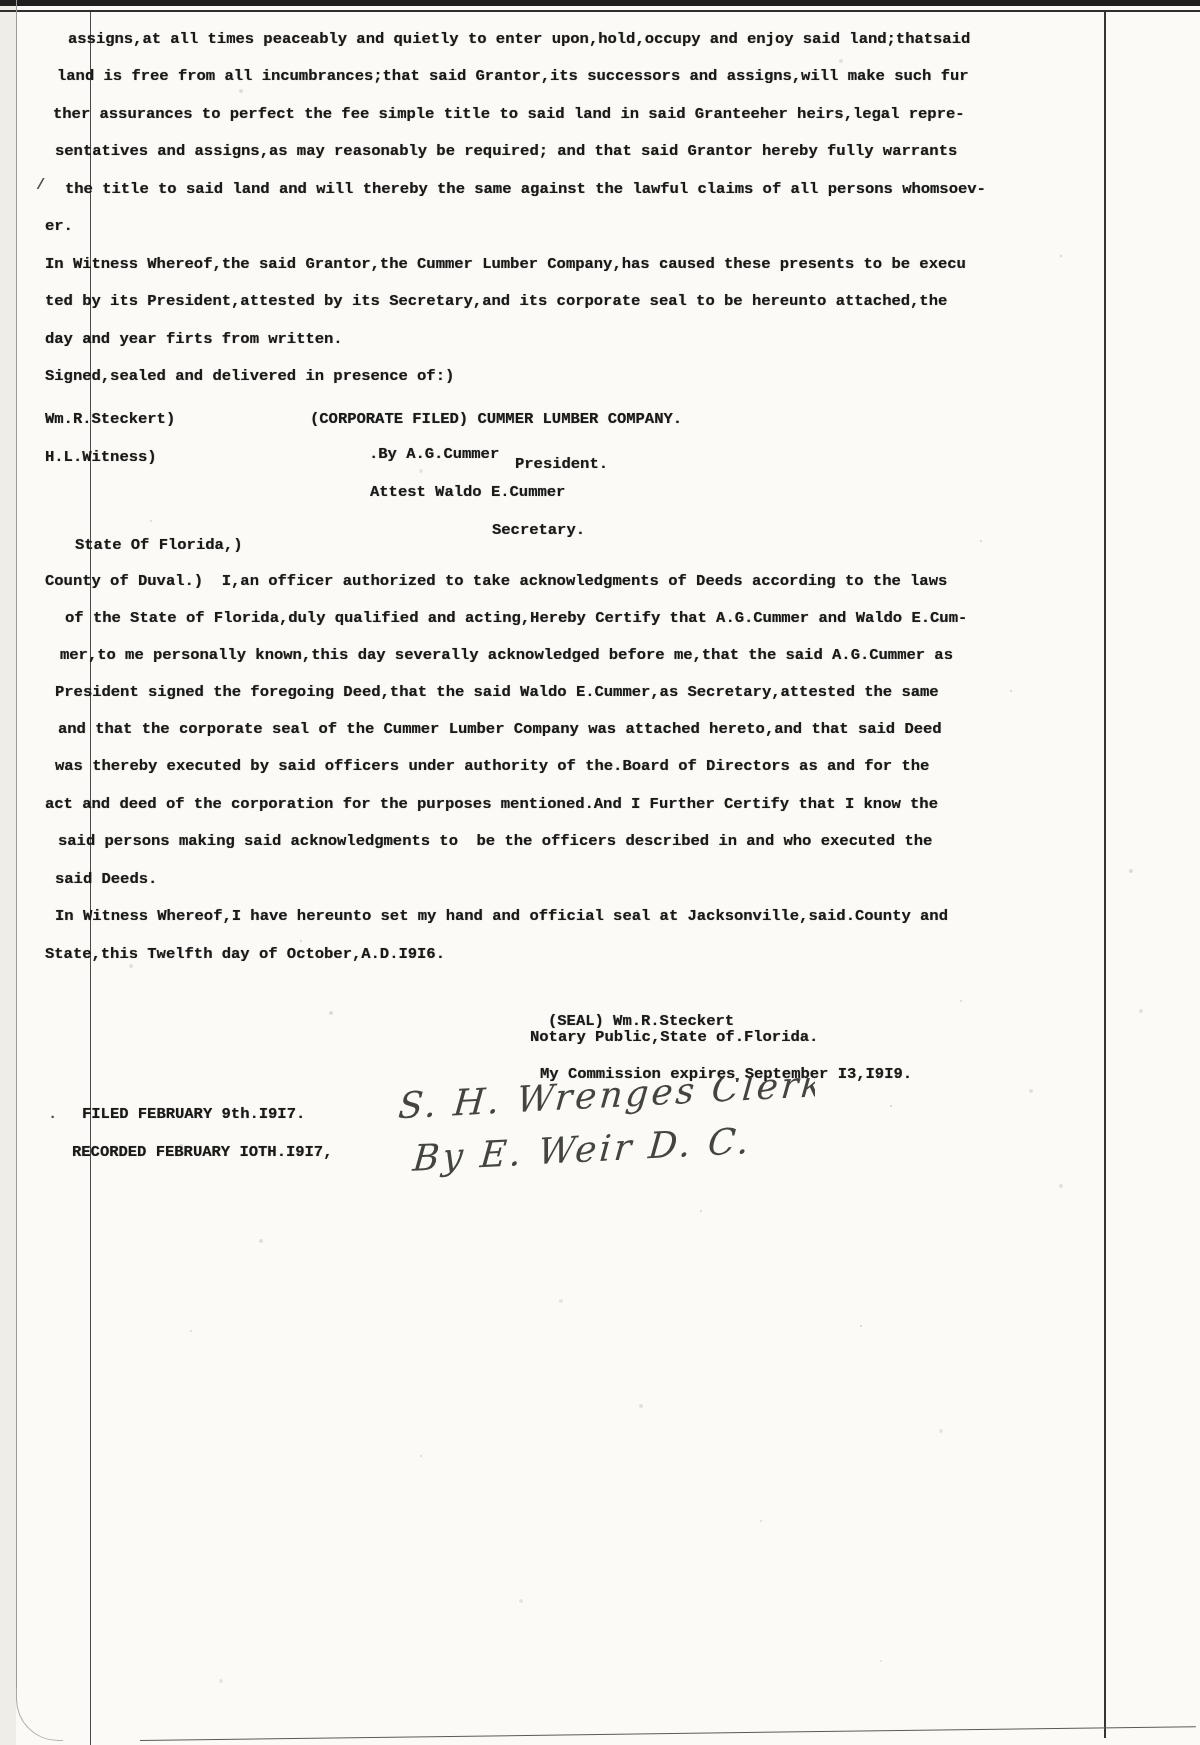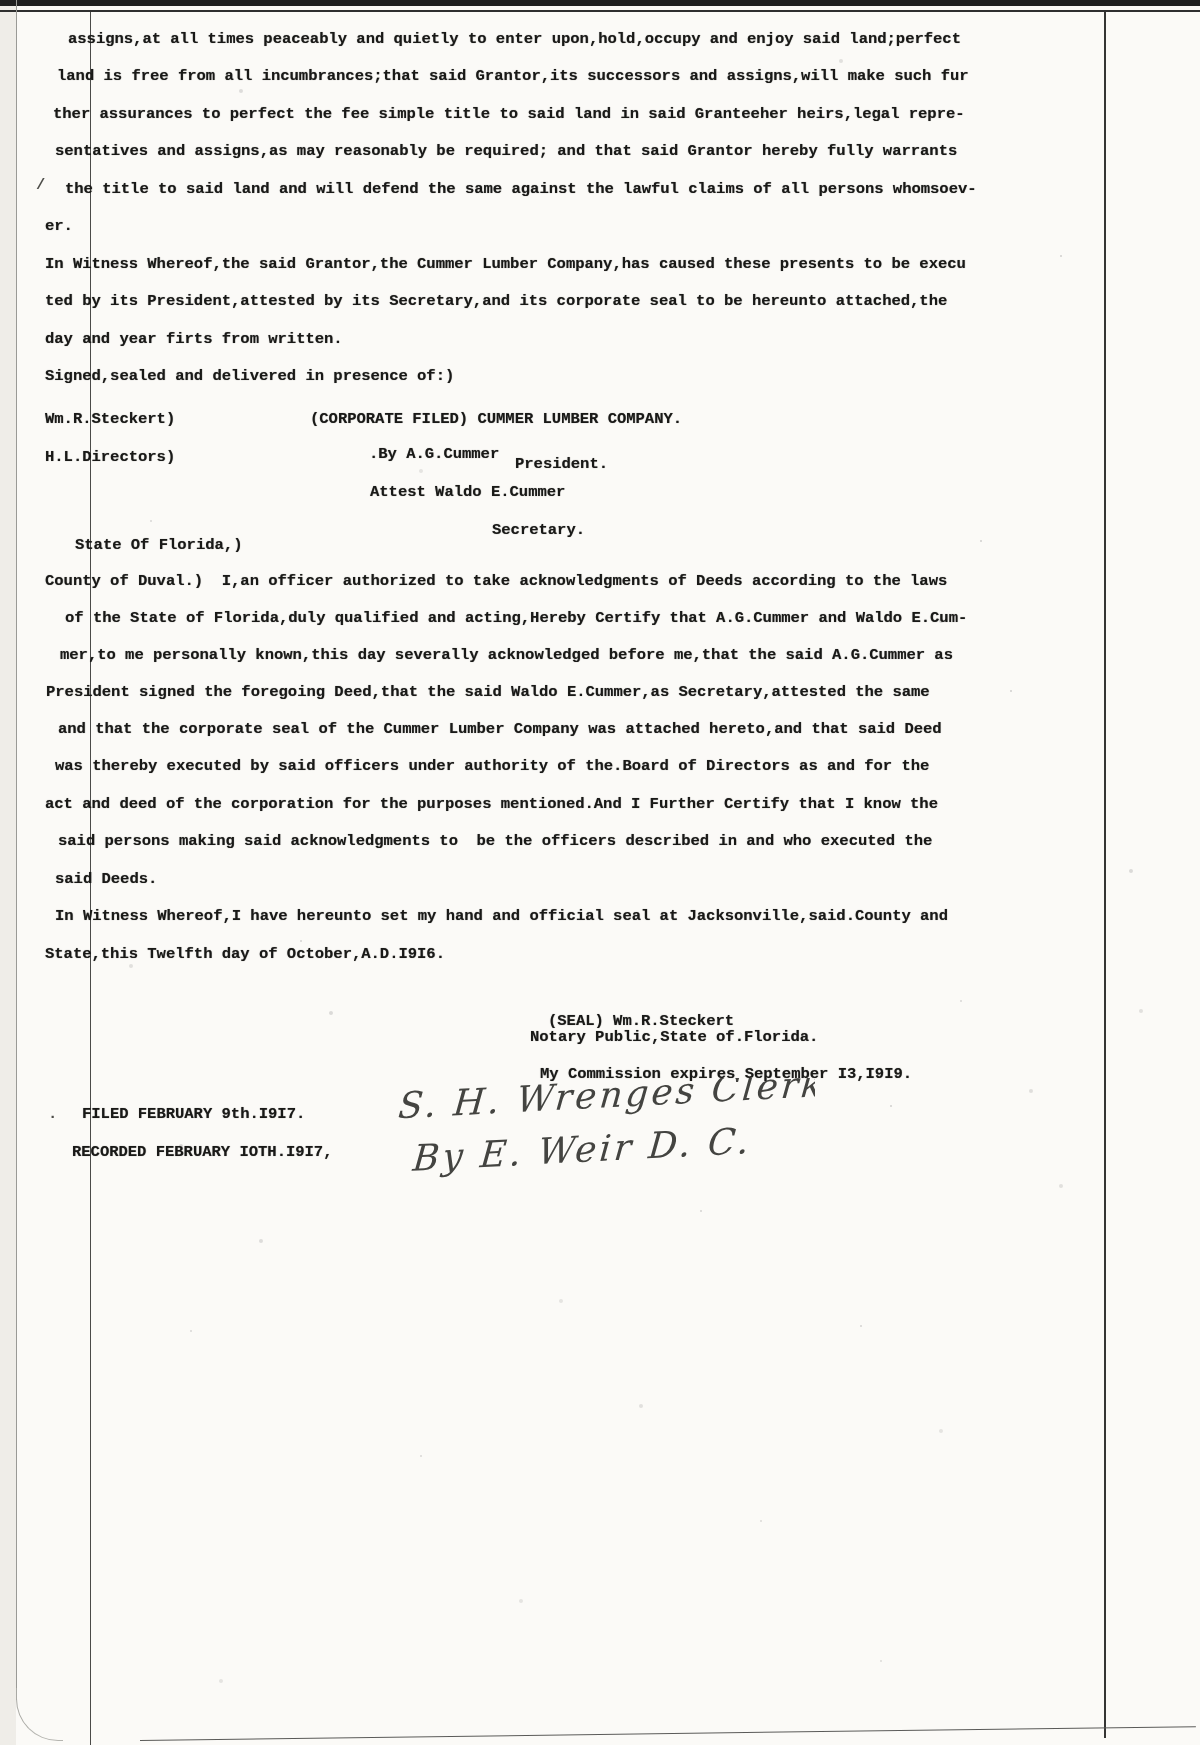--- a/index.html
+++ b/index.html
@@ -65,45 +65,45 @@
 <div class="edge-strip"></div>
 <div class="top-band"></div>
 <div class="top-line"></div>
 <div class="scan-edge-left"></div>
 <div class="margin-rule"></div>
 <div class="right-rule"></div>
 <div class="bottom-slant"></div>
 <div class="corner-curve"></div>
 <div class="speckles"></div>
 
-<div class="tl" style="left:68px;top:30px">assigns,at all times peaceably and quietly to enter upon,hold,occupy and enjoy said land;perfect</div>
+<div class="tl" style="left:68px;top:30px">assigns,at all times peaceably and quietly to enter upon,hold,occupy and enjoy said land;thatsaid</div>
 <div class="tl" style="left:57px;top:67px">land is free from all incumbrances;that said Grantor,its successors and assigns,will make such fur</div>
 <div class="tl" style="left:53px;top:105px">ther assurances to perfect the fee simple title to said land in said Granteeher heirs,legal repre-</div>
 <div class="tl" style="left:55px;top:142px">sentatives and assigns,as may reasonably be required; and that said Grantor hereby fully warrants</div>
 <div class="tl faded" style="left:36px;top:176px">/</div>
-<div class="tl" style="left:65px;top:180px">the title to said land and will defend the same against the lawful claims of all persons whomsoev-</div>
+<div class="tl" style="left:65px;top:180px">the title to said land and will thereby the same against the lawful claims of all persons whomsoev-</div>
 <div class="tl" style="left:45px;top:217px">er.</div>
 <div class="tl" style="left:45px;top:255px">In Witness Whereof,the said Grantor,the Cummer Lumber Company,has caused these presents to be execu</div>
 <div class="tl" style="left:45px;top:292px">ted by its President,attested by its Secretary,and its corporate seal to be hereunto attached,the</div>
 <div class="tl" style="left:45px;top:330px">day and year firts from written.</div>
 <div class="tl" style="left:45px;top:367px">Signed,sealed and delivered in presence of:)</div>
 
 <div class="tl" style="left:45px;top:410px">Wm.R.Steckert)</div>
 <div class="tl" style="left:310px;top:410px">(CORPORATE FILED) CUMMER LUMBER COMPANY.</div>
-<div class="tl" style="left:45px;top:448px">H.L.Directors)</div>
+<div class="tl" style="left:45px;top:448px">H.L.Witness)</div>
 <div class="tl" style="left:369px;top:445px">.By A.G.Cummer</div>
 <div class="tl" style="left:515px;top:455px">President.</div>
 <div class="tl" style="left:370px;top:483px">Attest Waldo E.Cummer</div>
 <div class="tl" style="left:492px;top:521px">Secretary.</div>
 
 <div class="tl" style="left:75px;top:536px">State Of Florida,)</div>
 <div class="tl" style="left:45px;top:572px">County of Duval.)  I,an officer authorized to take acknowledgments of Deeds according to the laws</div>
 <div class="tl" style="left:65px;top:609px">of the State of Florida,duly qualified and acting,Hereby Certify that A.G.Cummer and Waldo E.Cum-</div>
 <div class="tl" style="left:60px;top:646px">mer,to me personally known,this day severally acknowledged before me,that the said A.G.Cummer as</div>
-<div class="tl" style="left:46px;top:683px">President signed the foregoing Deed,that the said Waldo E.Cummer,as Secretary,attested the same</div>
+<div class="tl" style="left:55px;top:683px">President signed the foregoing Deed,that the said Waldo E.Cummer,as Secretary,attested the same</div>
 <div class="tl" style="left:58px;top:720px">and that the corporate seal of the Cummer Lumber Company was attached hereto,and that said Deed</div>
 <div class="tl" style="left:55px;top:757px">was thereby executed by said officers under authority of the.Board of Directors as and for the</div>
 <div class="tl" style="left:45px;top:795px">act and deed of the corporation for the purposes mentioned.And I Further Certify that I know the</div>
 <div class="tl" style="left:58px;top:832px">said persons making said acknowledgments to  be the officers described in and who executed the</div>
 <div class="tl" style="left:55px;top:870px">said Deeds.</div>
 <div class="tl" style="left:55px;top:907px">In Witness Whereof,I have hereunto set my hand and official seal at Jacksonville,said.County and</div>
 <div class="tl" style="left:45px;top:945px">State,this Twelfth day of October,A.D.I9I6.</div>
 
 <div class="tl" style="left:548px;top:1012px">(SEAL) Wm.R.Steckert</div>
 <div class="tl" style="left:530px;top:1028px">Notary Public,State of.Florida.</div>

